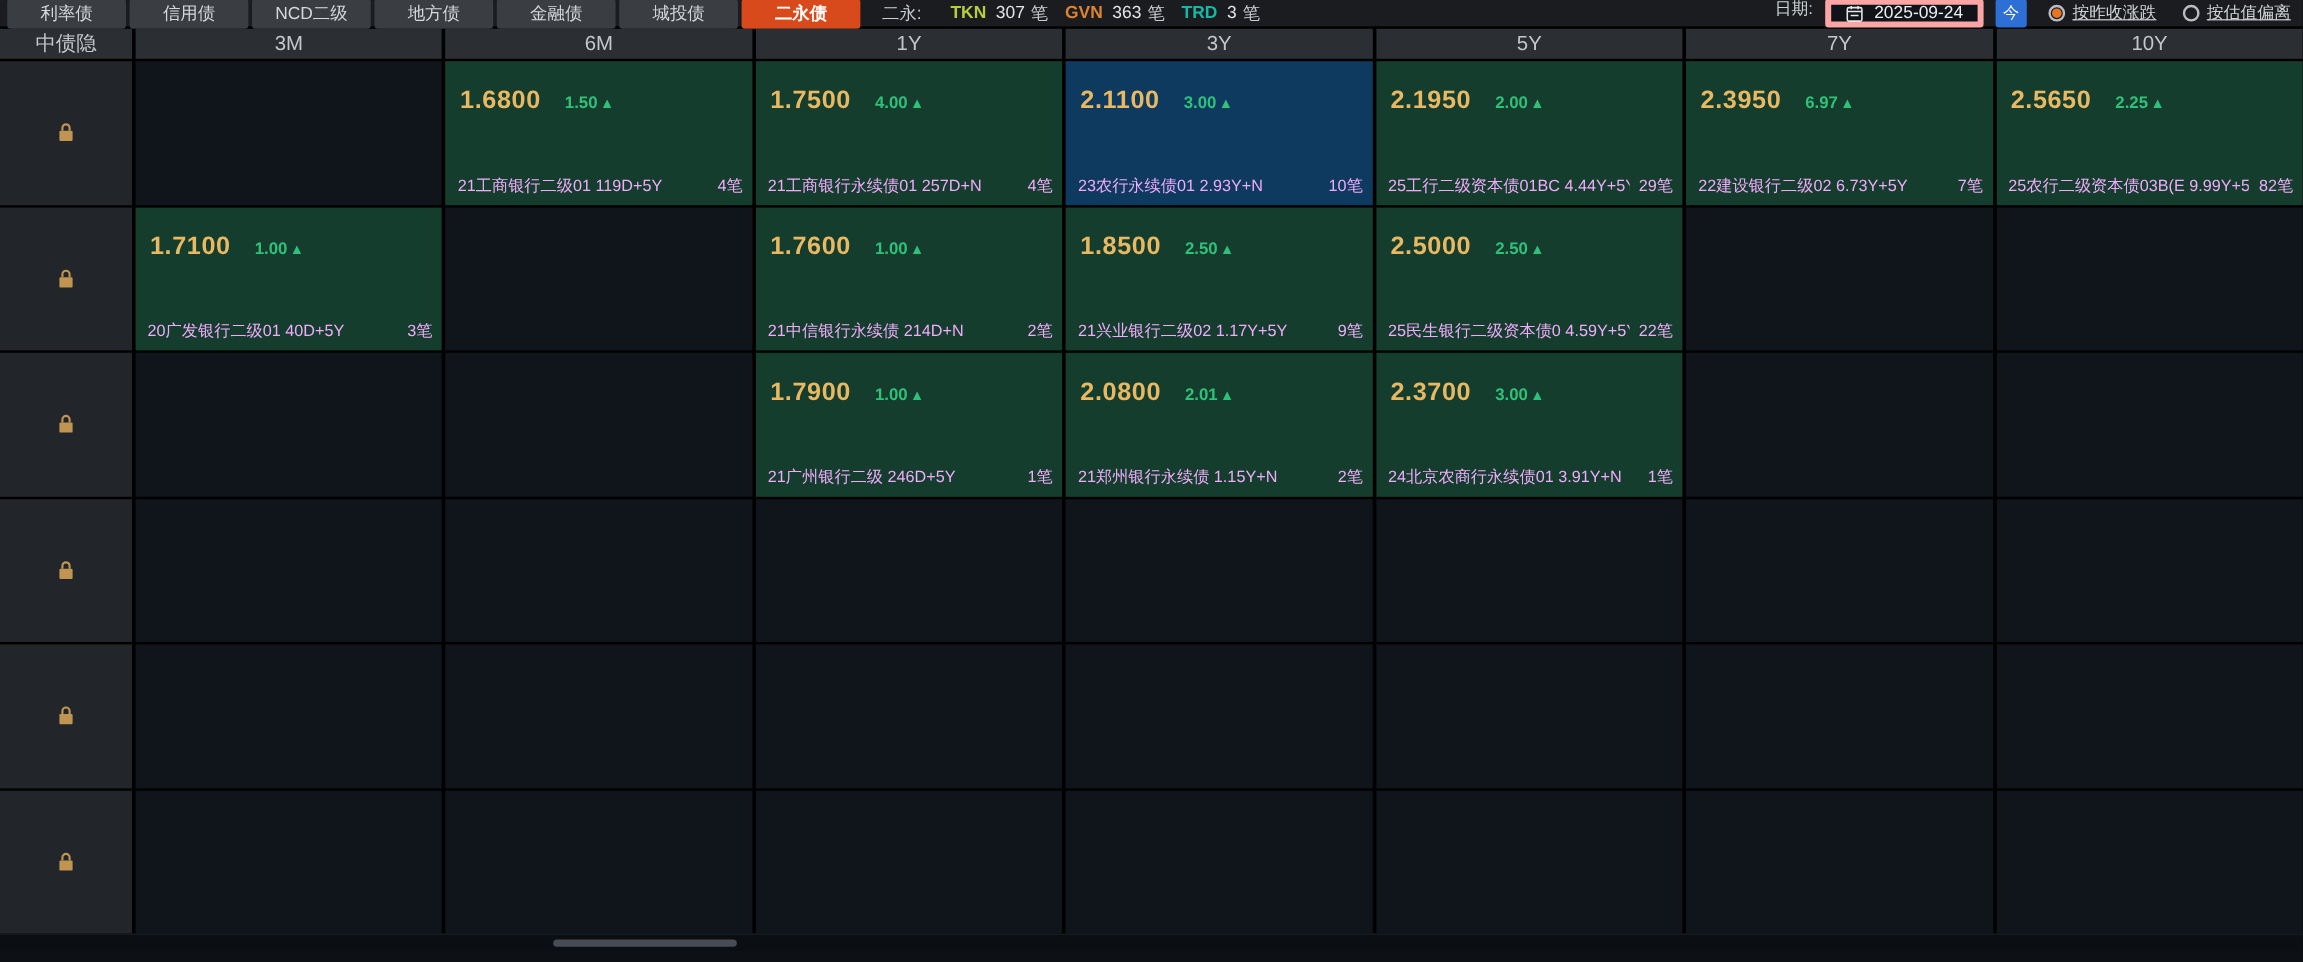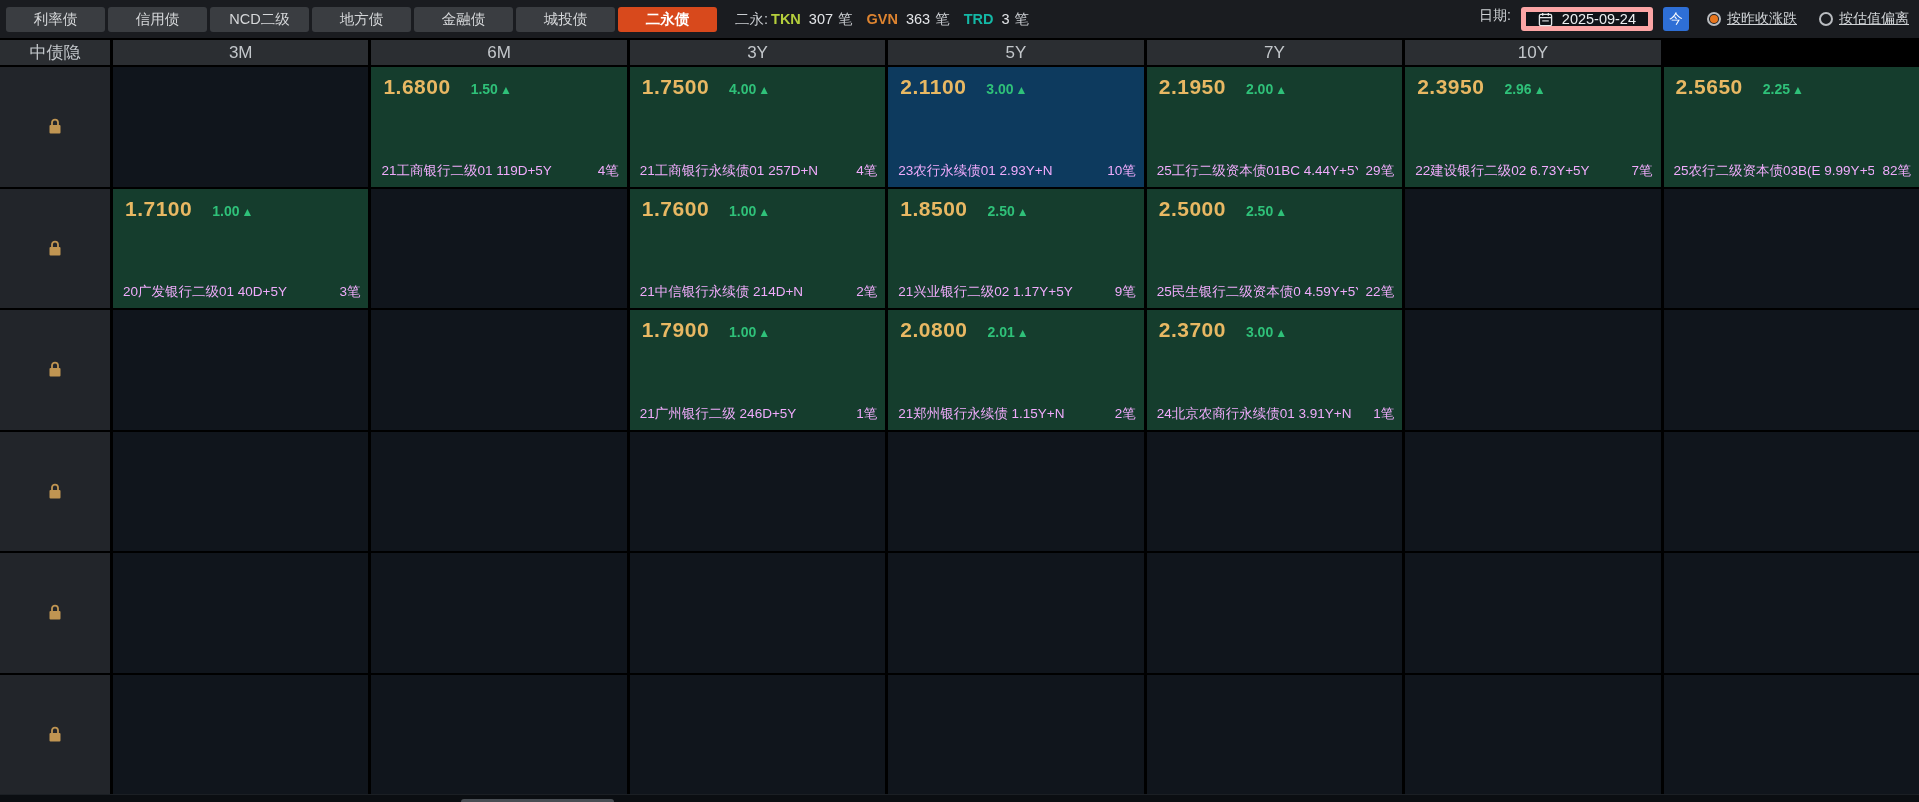--- a/index.html
+++ b/index.html
@@ -1,29 +1,29 @@
 <!DOCTYPE html>
 <html><head>
 <meta charset="utf-8">
 <style>
   * { margin:0; padding:0; box-sizing:border-box; }
   html,body { width:1919px; height:802px; overflow:hidden; background:#0d1014;
     font-family:"Liberation Sans", sans-serif; }
 
   
-  .topbar { height:40px; background:#1a1c20; display:flex; align-items:center;
+  .topbar { height:24px; background:#1a1c20; display:flex; align-items:center;
     padding:0 10px 0 6px; border-bottom:2px solid #000; }
   .tabs { display:flex; align-items:flex-end; gap:3px; }
   .tab { height:25px; min-width:99px; padding:0 18px; display:flex; align-items:center;
     justify-content:center; background:#3a3d41; color:#d6d8da; font-size:14.5px;
     border-radius:3px; cursor:pointer; white-space:nowrap; }
   .tab.active { background:#d8491c; color:#fff; font-weight:bold; }
   .summary { display:flex; align-items:center; margin-left:18px; font-size:14.5px;
     color:#c9ccd0; white-space:nowrap; }
-  .summary .pfx { margin-right:3px; }
+  .summary .pfx { margin-right:24px; }
   .sumitem { margin-right:14px; display:inline-flex; align-items:center; }
   .sumitem .tag { font-weight:bold; margin-right:8px; }
   .sumitem .cnt { color:#e3e5e8; margin-right:5px; }
   .sumitem .unit { color:#c9ccd0; }
   .controls { margin-left:auto; display:flex; gap:10px;
     font-size:14px; color:#cfd2d5; white-space:nowrap; }
   .date-field { display:flex; align-items:center; gap:9px; background:#101318;
     border:5px solid #fca5a5; border-radius:3px; height:24px; padding:0 12px;
     color:#eceef0; font-size:14.5px; cursor:pointer; }
   .today-btn { height:24px; width:26px; background:#2e6fd6; border:none; border-radius:3px;
@@ -40,21 +40,21 @@
     column-gap:3px; background:#000; border-bottom:2px solid #000; }
   .ghead .hc { background:#2b2e32; color:#c3c7cb; font-size:17px; display:flex;
     align-items:center; justify-content:center; }
   .gbody { height:727px; display:flex; flex-direction:column; background:#000; row-gap:2px; }
   .grow { flex:1; display:grid; grid-template-columns:110px repeat(7,1fr); column-gap:3px; }
   .lockcell { background:#22252a; display:flex; align-items:center; justify-content:center;
     cursor:pointer; }
   .cell { background:#10151c; position:relative; cursor:pointer; }
   .cell.filled { background:#153d2d; }
   .cell.hl { background:#0d3a5e; }
-  .qline { position:absolute; top:8px; left:12px; right:10px; display:flex;
+  .qline { position:absolute; top:21px; left:12px; right:10px; display:flex;
     align-items:baseline; }
   .yv { color:#e8b863; font-size:21px; font-weight:bold; letter-spacing:.5px; }
   .chg { color:#2fc179; font-size:14px; font-weight:bold; margin-left:20px; }
   .arr { color:#2fc179; font-size:12px; margin-left:2px; }
   .nline { position:absolute; left:10px; right:8px; bottom:7px; display:flex;
     justify-content:space-between; align-items:baseline; color:#f0abfc; font-size:13.5px; }
   .nline .nm { overflow:hidden; white-space:nowrap; }
   .nline .ct { margin-left:8px; white-space:nowrap; }
 
   
@@ -114,20 +114,21 @@
           <span>按估值偏离</span>
         </span>
       </div>
   </div>
 </div>
 
 <div class="ghead" id="ghead">
   <div class="hc">中债隐</div>
 <div class="hc">3M</div>
     <div class="hc">6M</div>
+    <div class="hc">1Y</div>
     <div class="hc">3Y</div>
     <div class="hc">5Y</div>
     <div class="hc">7Y</div>
     <div class="hc">10Y</div>
   </div>
 
 <div class="gbody" id="gbody">
     <div class="grow">
       <div class="lockcell">
         <svg width="16" height="17" viewBox="0 0 16 17">
@@ -176,21 +177,21 @@
           <span class="arr">▲</span>
         </div>
         <div class="nline">
           <span class="nm">25工行二级资本债01BC 4.44Y+5Y</span>
           <span class="ct">29笔</span>
         </div>
       </div>
       <div class="cell filled">
         <div class="qline">
           <span class="yv">2.3950</span>
-          <span class="chg">2.96</span>
+          <span class="chg">6.97</span>
           <span class="arr">▲</span>
         </div>
         <div class="nline">
           <span class="nm">22建设银行二级02 6.73Y+5Y</span>
           <span class="ct">7笔</span>
         </div>
       </div>
       <div class="cell filled">
         <div class="qline">
           <span class="yv">2.5650</span>

